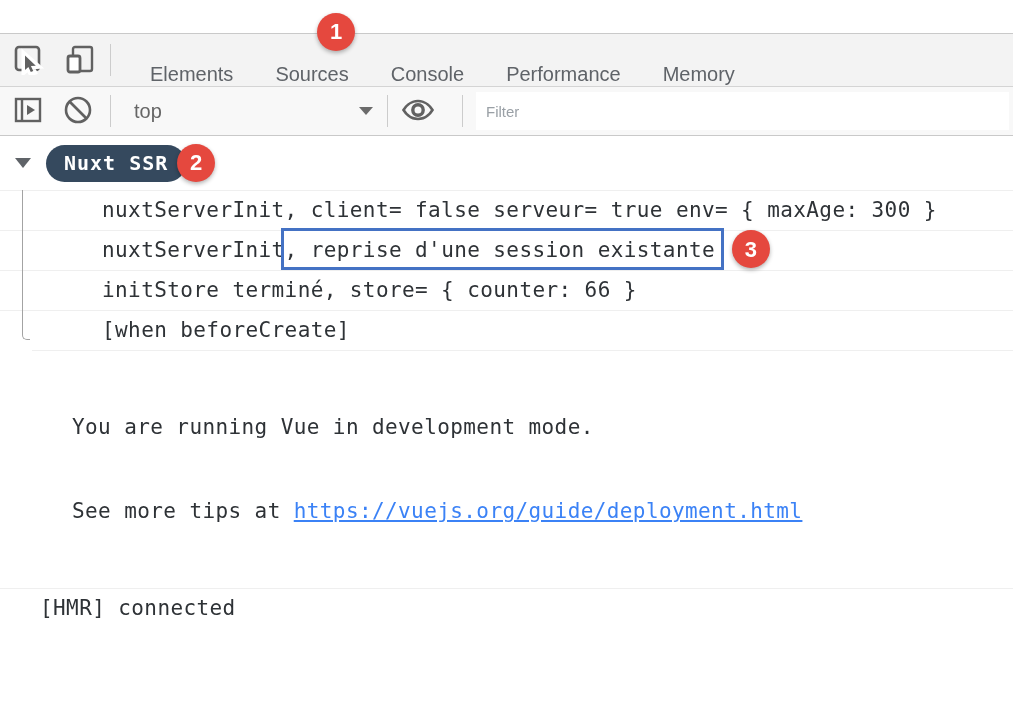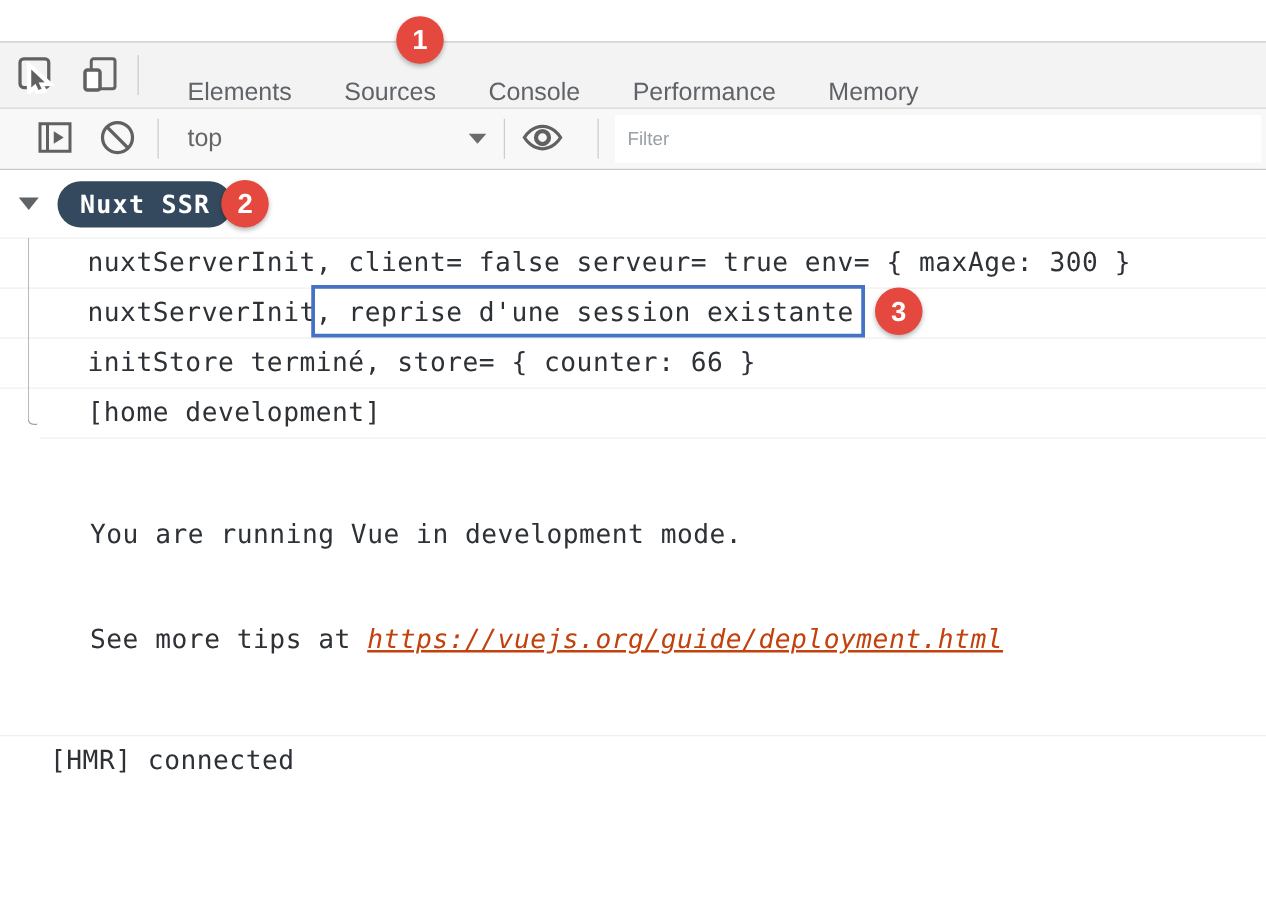--- a/index.html
+++ b/index.html
@@ -30,21 +30,21 @@
     position:relative; cursor:pointer; white-space:nowrap;
   }
   .tab.active { color:#3a3d40; }
   .tab.active::after {
     content:""; position:absolute; left:0; right:0; bottom:0; height:4px; background:#1f75e8;
   }
 
   
   .toolbar {
     height:50px; background:#f8f8f8; border-top:1px solid #d4d4d4; border-bottom:1px solid #c9c9c9;
-    display:flex; align-items:center; padding-left:26px;
+    display:flex; align-items:center; padding-left:10px;
   }
   .toolbar .icon-btn { margin-right:14px; }
   .context-selector {
     width:276px; display:flex; align-items:center; justify-content:space-between;
     padding:0 14px 0 23px; cursor:pointer; align-self:stretch;
   }
   .context-label { font-size:20px; color:#666; }
   .caret-down {
     width:0; height:0; border-left:7px solid transparent; border-right:7px solid transparent;
     border-top:8px solid #6b6b6b;
@@ -88,33 +88,33 @@
   .group-rows { position:relative; }
   .indent-guide {
     position:absolute; left:22px; top:0; height:calc(100% - 10px); width:8px;
     border-left:1px solid #a3a3a3; border-bottom:1px solid #a3a3a3;
     border-bottom-left-radius:5px; pointer-events:none;
   }
   .crow {
     height:40px; line-height:39px; border-top:1px solid #efefef; white-space:pre;
     overflow:visible;
   }
-  .crow.grouped { padding-left:70px; }
+  .crow.grouped { padding-left:102px; }
   .crow.outer   { padding-left:40px; }
 
   .hl-box { position:relative; display:inline; }
   .hl-box::after {
     content:""; position:absolute; left:-4px; right:-9px; top:-10px; bottom:-8px;
     border:3px solid #4472c4; pointer-events:none; z-index:2;
   }
 
   .vue-block {
     border-top:1px solid #efefef; padding:6px 0 7px 40px; line-height:28px; white-space:pre;margin-left:32px;
   }
-  .vue-link { color:#c2410c; text-decoration:underline; cursor:pointer;font-style:italic; }
+  .vue-link { color:#3b82f6; text-decoration:underline; cursor:pointer; }
 </style>
 </head>
 <body>
 
 <div class="page">
 
   <div class="badge badge-1">1</div>
 
   <div class="top-strip"></div>
 
@@ -192,21 +192,21 @@
       <span class="disclosure"></span>
       <span class="nuxt-pill">Nuxt SSR</span>
       <span class="badge badge-2">2</span>
     </div>
 
     <div class="group-rows">
       <div class="indent-guide"></div>
       <div class="crow grouped">nuxtServerInit, client= false serveur= true env= { maxAge: 300 }</div>
       <div class="crow grouped"><span>nuxtServerInit</span><span class="hl-box">, reprise d'une session existante</span><span class="badge badge-3">3</span></div>
       <div class="crow grouped">initStore terminé, store= { counter: 66 }</div>
-      <div class="crow grouped">[home development]</div>
+      <div class="crow grouped">[when beforeCreate]</div>
     </div>
 
     <div class="vue-block">
       <div>You are running Vue in development mode.</div>
       <div><span>See more tips at </span><span class="vue-link">https://vuejs.org/guide/deployment.html</span></div>
     </div>
 
     <div class="crow outer">[HMR] connected</div>
 
   </div>

